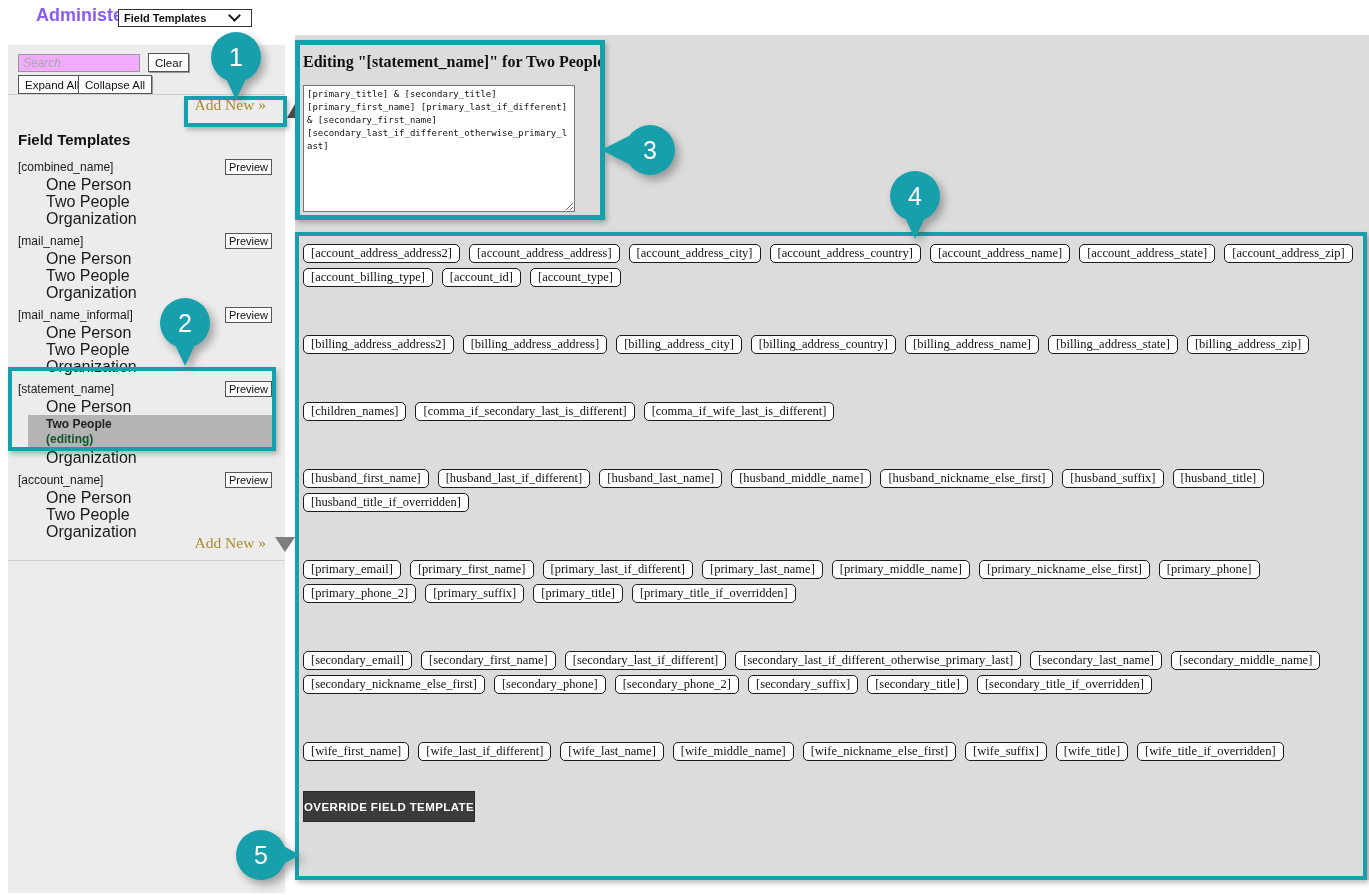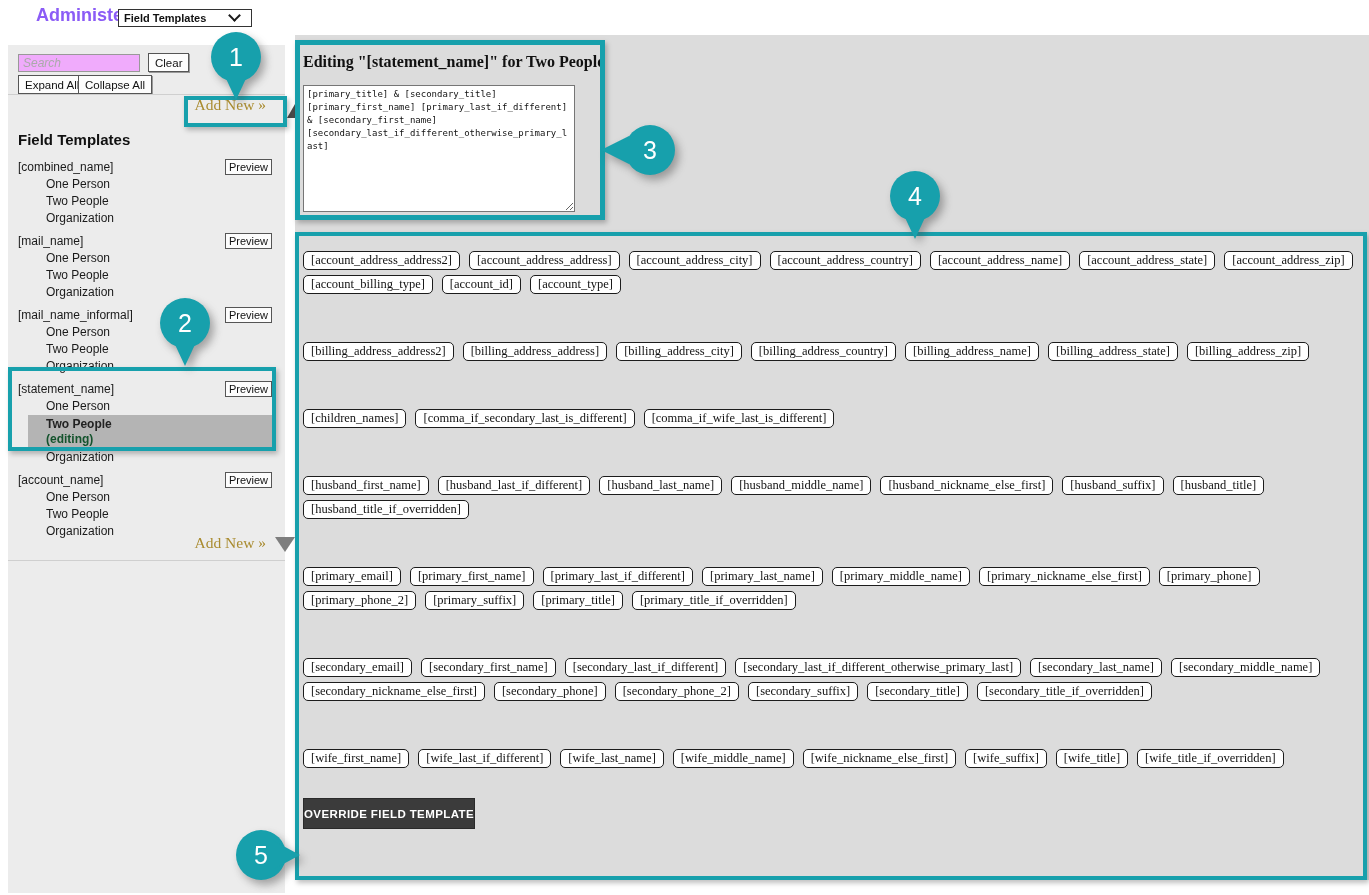--- a/index.html
+++ b/index.html
@@ -33,40 +33,40 @@
   #add-new-top { top:51px; }
   #add-new-bottom { top:489px; }
   #ft-heading { position:absolute; left:10px; top:86px; font-size:15px; font-weight:700; color:#111; }
 
   #template-list { position:absolute; left:0; top:112px; width:277px; }
   .tpl-group { margin-bottom:4px; }
   .tpl-parent { display:flex; align-items:center; height:19px; padding:0 13px 0 10px; font-size:12px; color:#1a1a1a; }
   .tpl-parent .tpl-name { flex:1; cursor:pointer; }
   .preview-btn { font-size:11px; color:#111; background:#fcfcfc; border:1px solid #555; padding:0 3px;
     height:16px; line-height:14px; font-family:"Liberation Sans",sans-serif; cursor:pointer; }
-  .tpl-child { padding-left:38px; height:17px; line-height:17px; font-size:12px; color:#1a1a1a; cursor:pointer; }
+  .tpl-child { padding-left:38px; height:17px; line-height:17px; font-size:16px; color:#1a1a1a; cursor:pointer; }
   .sel-block { margin:0 13px 0 20px; background:#b4b4b4; padding:1px 0 3px 18px; cursor:pointer; }
   .sel-name { font-size:12px; font-weight:700; color:#222; line-height:16px; }
   .editing-tag { font-size:12px; font-weight:700; color:#14532d; line-height:14px; }
 
   .arrow-up { position:absolute; left:287px; top:104px; width:0; height:0;
     border-left:8px solid transparent; border-right:8px solid transparent; border-bottom:14px solid #4c4c4c; cursor:pointer; }
   .arrow-down { position:absolute; left:275px; top:537px; width:0; height:0;
     border-left:10px solid transparent; border-right:10px solid transparent; border-top:15px solid #7e7e7e; cursor:pointer; }
 
   
   #main-bg { position:absolute; left:295px; top:35px; width:1074px; height:845px; background:#dcdcdc; }
   #editor-title { position:absolute; left:8px; top:18px; font-family:"Liberation Serif", serif;
     font-size:16px; font-weight:700; color:#111; }
   #editor-textarea { position:absolute; left:8px; top:50px; width:272px; height:127px; resize:both;
     border:1px solid #767676; background:#fff; font-family:"DejaVu Sans Mono", monospace;
     font-size:9px; line-height:1.45; color:#111; padding:2px 3px; overflow:auto; }
 
   #tag-area { position:absolute; left:8px; top:209px; width:1060px; }
-  .tag-group { display:flex; flex-wrap:wrap; gap:5px 9px; margin-bottom:48px;margin-top:7px; }
+  .tag-group { display:flex; flex-wrap:wrap; gap:5px 9px; margin-bottom:48px; }
   .tag-group:last-of-type { margin-bottom:0; }
   .tag { display:inline-block; background:#fff; border:1.5px solid #1c1c1c; border-radius:5px;
     font-family:"Liberation Serif", serif; font-size:12.5px; color:#111; padding:1px 7px 2px 7px;
     line-height:14px; cursor:pointer; white-space:nowrap; }
   #override-btn { display:block; margin-top:30px; width:172px; height:31px; background:#3b3b3b; color:#fff;
     border:1px solid #2a2a2a; font-family:"Liberation Sans",sans-serif; font-size:11.5px; font-weight:700;
     letter-spacing:0.4px; cursor:pointer; }
 
   
   .callout-rect { position:absolute; border:4px solid #17a0ac; box-shadow:2px 3px 5px rgba(0,0,0,.25);

